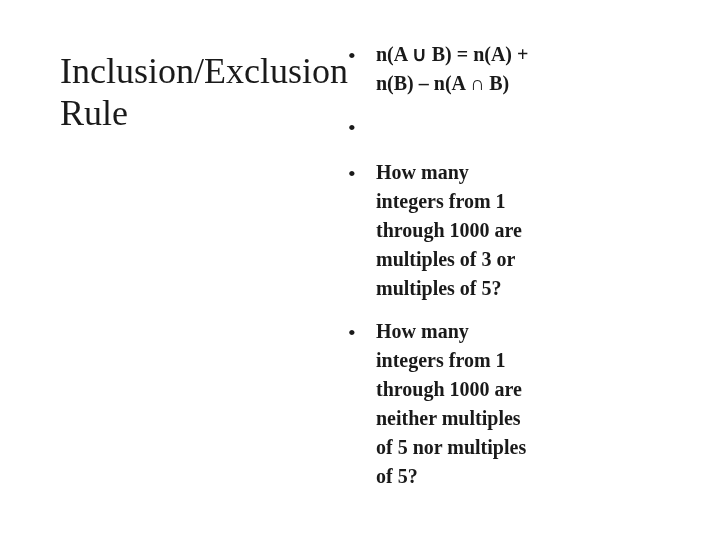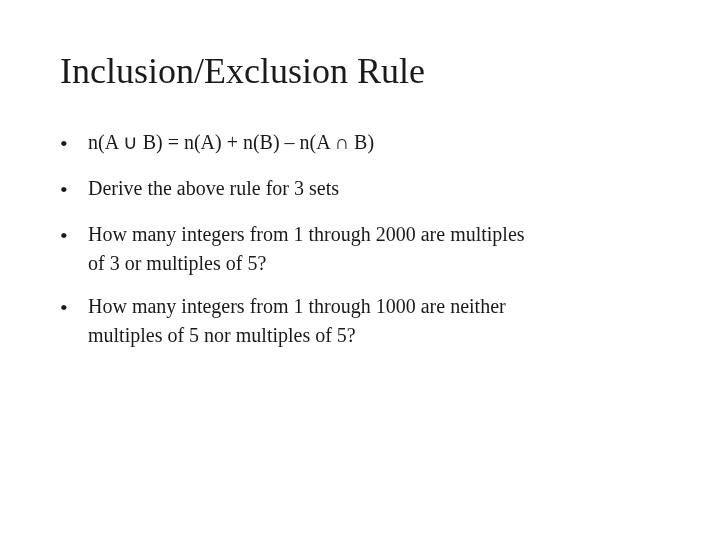--- a/index.html
+++ b/index.html
@@ -14,21 +14,21 @@
       background-color: #ffffff;
       font-family: Georgia, 'Times New Roman', serif;
       overflow: hidden;
     }
 
     .slide {
       width: 590px;
       height: 540px;
       padding: 40px 60px;
       display: flex;
-      flex-direction: column;
+      flex-direction: row;
     }
 
     .title {
       font-size: 36px;
       font-weight: normal;
       color: #1a1a1a;
       margin-bottom: 36px;
       margin-top: 10px;
     }
 
@@ -49,43 +49,43 @@
 
     .bullet {
       min-width: 28px;
       font-size: 22px;
       padding-top: 0px;
       color: #1a1a1a;
     }
 
     .bullet-text {
       flex: 1;
+      font-weight: bold;
     }
   </style>
 </head>
 <body>
 
 <div class="slide">
   <h1 class="title">Inclusion/Exclusion Rule</h1>
 
   <div class="content">
 
     <div class="bullet-item">
       <span class="bullet">•</span>
       <span class="bullet-text">n(A ∪ B) = n(A) + n(B) – n(A ∩ B)</span>
     </div>
 
     <div class="bullet-item">
       <span class="bullet">•</span>
-      <span class="bullet-text">Derive the above rule for 3 sets</span>
     </div>
 
     <div class="bullet-item">
       <span class="bullet">•</span>
-      <span class="bullet-text">How many integers from 1 through 2000 are multiples of 3 or multiples of 5?</span>
+      <span class="bullet-text">How many integers from 1 through 1000 are multiples of 3 or multiples of 5?</span>
     </div>
 
     <div class="bullet-item">
       <span class="bullet">•</span>
       <span class="bullet-text">How many integers from 1 through 1000 are neither multiples of 5 nor multiples of 5?</span>
     </div>
 
   </div>
 </div>
 

